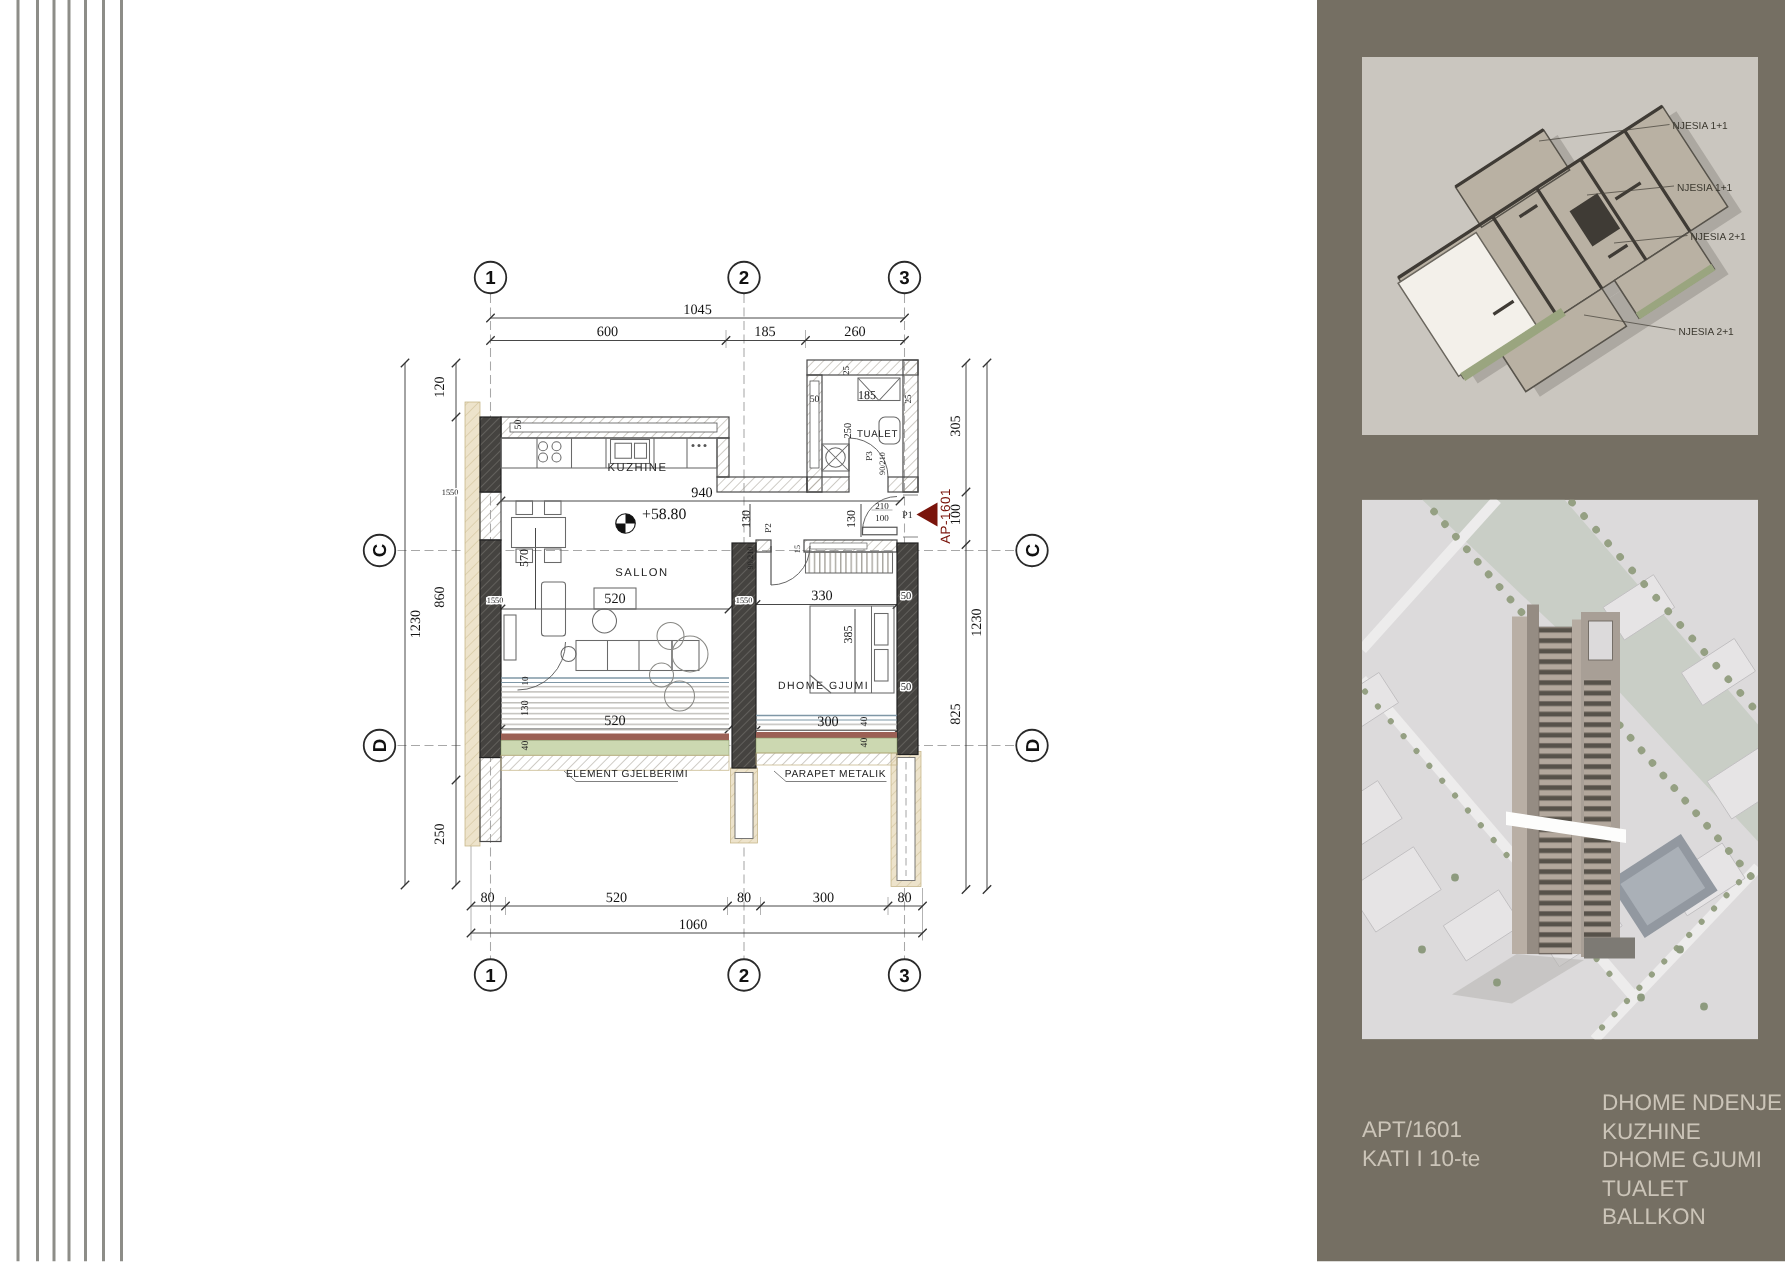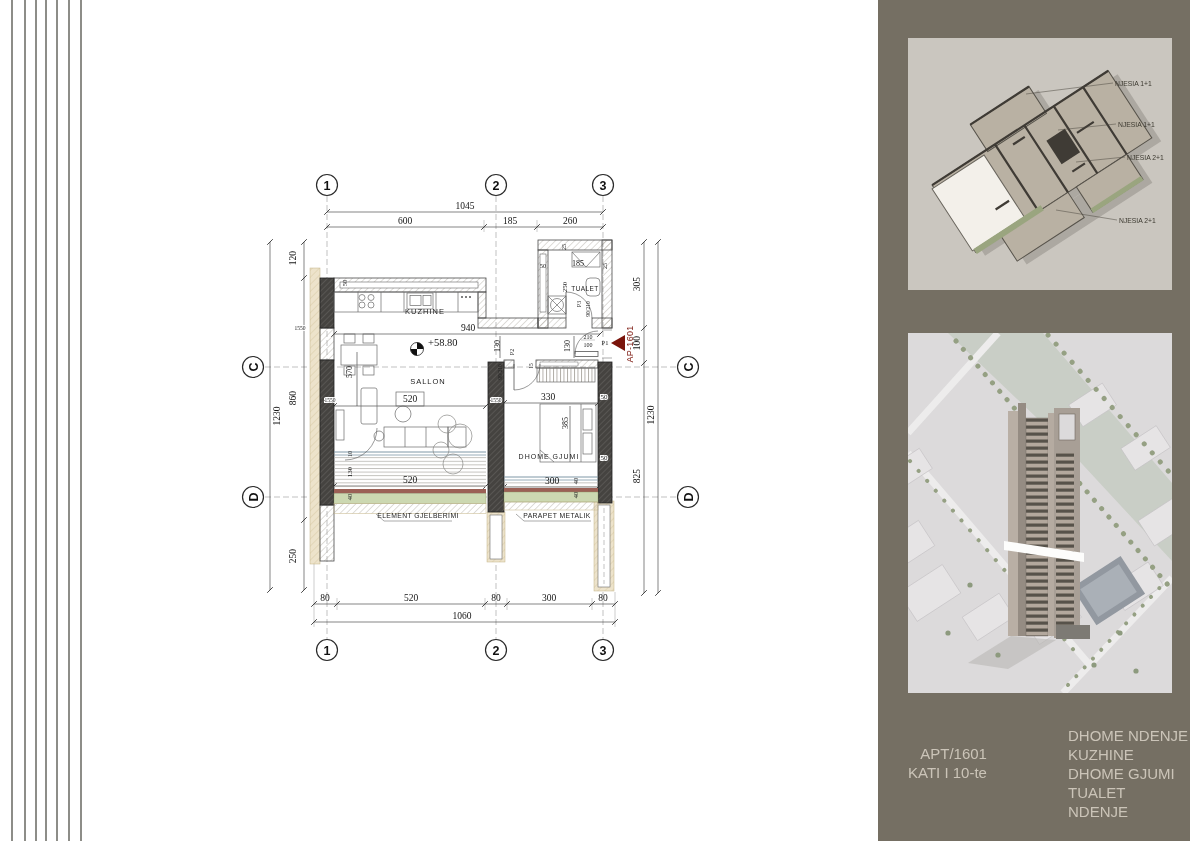--- a/index.html
+++ b/index.html
@@ -5,21 +5,21 @@
   html,body{margin:0;padding:0;}
   body{width:1190px;height:841px;position:relative;background:#fff;overflow:hidden;
        font-family:"Liberation Sans",sans-serif;}
   .decor-line{position:absolute;top:0;bottom:0;width:2px;background:#8d8d88;}
   #plan-wrap{position:absolute;left:238px;top:166px;width:470px;height:502px;}
   #panel{position:absolute;left:878px;top:0;width:312px;height:841px;background:#756f63;}
   .panel-img{position:absolute;left:30px;width:264px;overflow:hidden;}
   #img-axon{top:38px;height:252px;}
   #img-tower{top:333px;height:360px;}
   .footer-block{position:absolute;color:#cbc4b8;font-size:15px;line-height:19px;}
-  #footer-left{left:30px;top:744px;text-align:right;}
+  #footer-left{left:30px;top:744px;}
   #footer-right{left:190px;top:726px;}
   
   .dim{font-family:"Liberation Serif",serif;font-size:9.5px;fill:#141414;}
   .dim8{font-family:"Liberation Serif",serif;font-size:8px;fill:#141414;}
   .dim7{font-family:"Liberation Serif",serif;font-size:7px;fill:#141414;}
   .dim6{font-family:"Liberation Serif",serif;font-size:6px;fill:#222;}
   .halo{paint-order:stroke;stroke:#fff;stroke-width:2px;}
   .room{font-family:"Liberation Sans",sans-serif;font-size:7.5px;fill:#222;letter-spacing:1px;}
   .callout{font-family:"Liberation Sans",sans-serif;font-size:6.8px;fill:#222;letter-spacing:.4px;}
   .bub{font-family:"Liberation Sans",sans-serif;font-size:12.5px;font-weight:bold;fill:#111;}
@@ -449,15 +449,15 @@
 
   <div class="footer-block" id="footer-left">
     <div>APT/1601</div>
     <div>KATI I 10-te</div>
   </div>
   <div class="footer-block" id="footer-right">
     <div>DHOME NDENJE</div>
     <div>KUZHINE</div>
     <div>DHOME GJUMI</div>
     <div>TUALET</div>
-    <div>NDENJE</div>
+    <div>BALLKON</div>
   </div>
 </div>
 
 </body></html>

